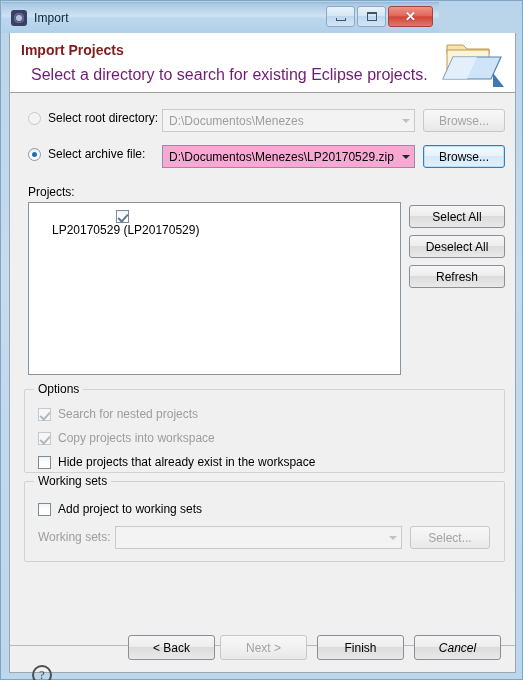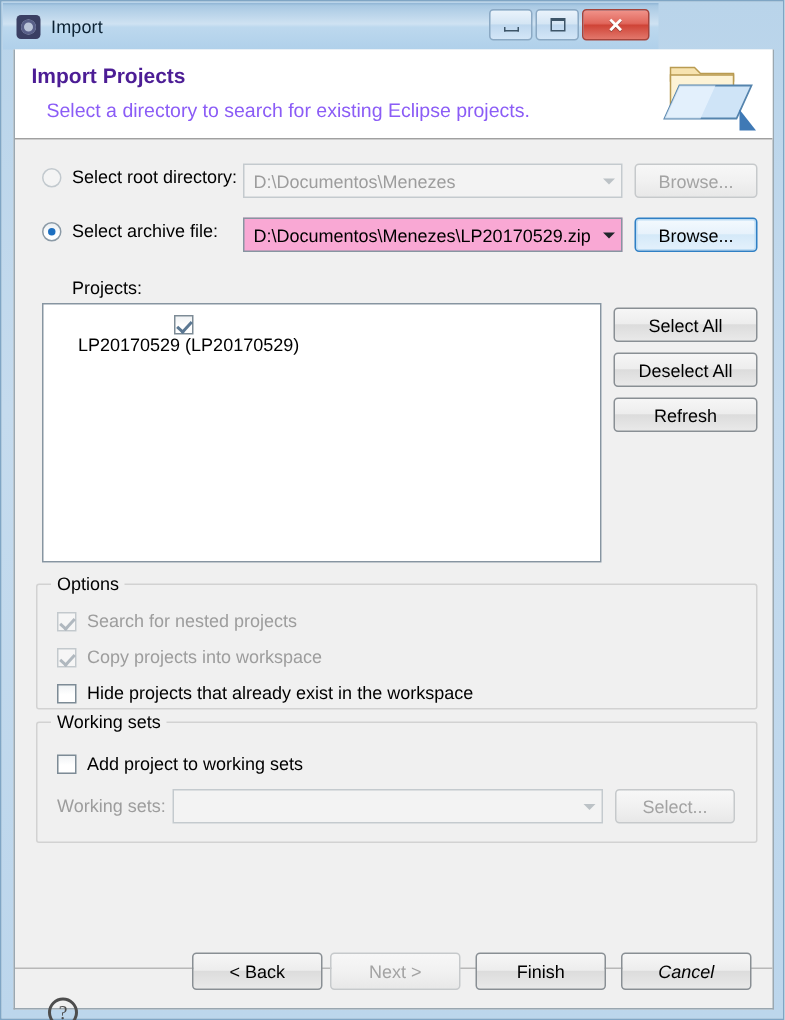--- a/index.html
+++ b/index.html
@@ -111,27 +111,27 @@
     left: 0; top: 0;
     width: 505px; height: 60px;
     background: #ffffff;
     border-bottom: 1px solid #a0a0a0;
   }
   .banner-title {
     position: absolute;
     left: 11px; top: 9px;
     font-size: 14px;
     font-weight: bold;
-    color: #4c1d95;
+    color: #7f1d1d;
   }
   .banner-sub {
     position: absolute;
     left: 21px; top: 33px;
-    font-size: 13px;
-    color: #8b5cf6;
+    font-size: 16px;
+    color: #701a75;
   }
   .banner-icon {
     position: absolute;
     right: 8px; top: 4px;
     width: 66px; height: 52px;
   }
 
   
   .lbl { font-size: 12px; color: #000000; }
   .lbl.dim { color: #9d9d9d; }
@@ -344,21 +344,21 @@
       <span class="radio-label lbl">Select archive file:</span>
     </div>
     <div class="combo" style="left:152px; top:112px; width:253px;">
       <div class="combo-value">D:\Documentos\Menezes\LP20170529.zip</div>
       <div class="combo-arrow">
           <span class="caret"></span>
         </div>
     </div>
     <div class="btn focus" style="left:413px; top:112px; width:82px;">Browse...</div>
 
-    <div class="lbl" style="position:absolute; left:18px; top:152px;margin-left:20px;">Projects:</div>
+    <div class="lbl" style="position:absolute; left:18px; top:152px;">Projects:</div>
     <div class="listbox" style="left:18px; top:169px; width:373px; height:173px;">
       <div class="list-item">
         <div class="cb checked"></div>
         <span class="cb-label lbl">LP20170529 (LP20170529)</span>
       </div>
     </div>
 
     <div class="btn" style="left:399px; top:172px; width:96px;">Select All</div>
     <div class="btn" style="left:399px; top:202px; width:96px;">Deselect All</div>
     <div class="btn" style="left:399px; top:232px; width:96px;">Refresh</div>

